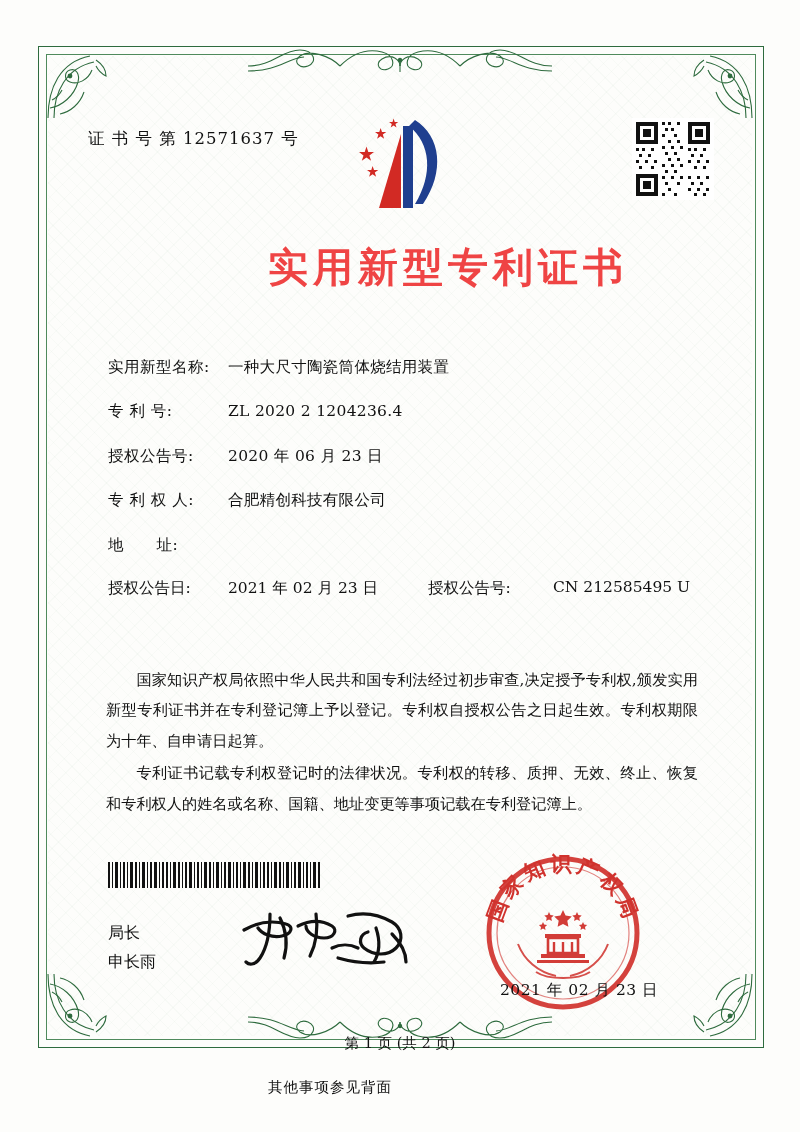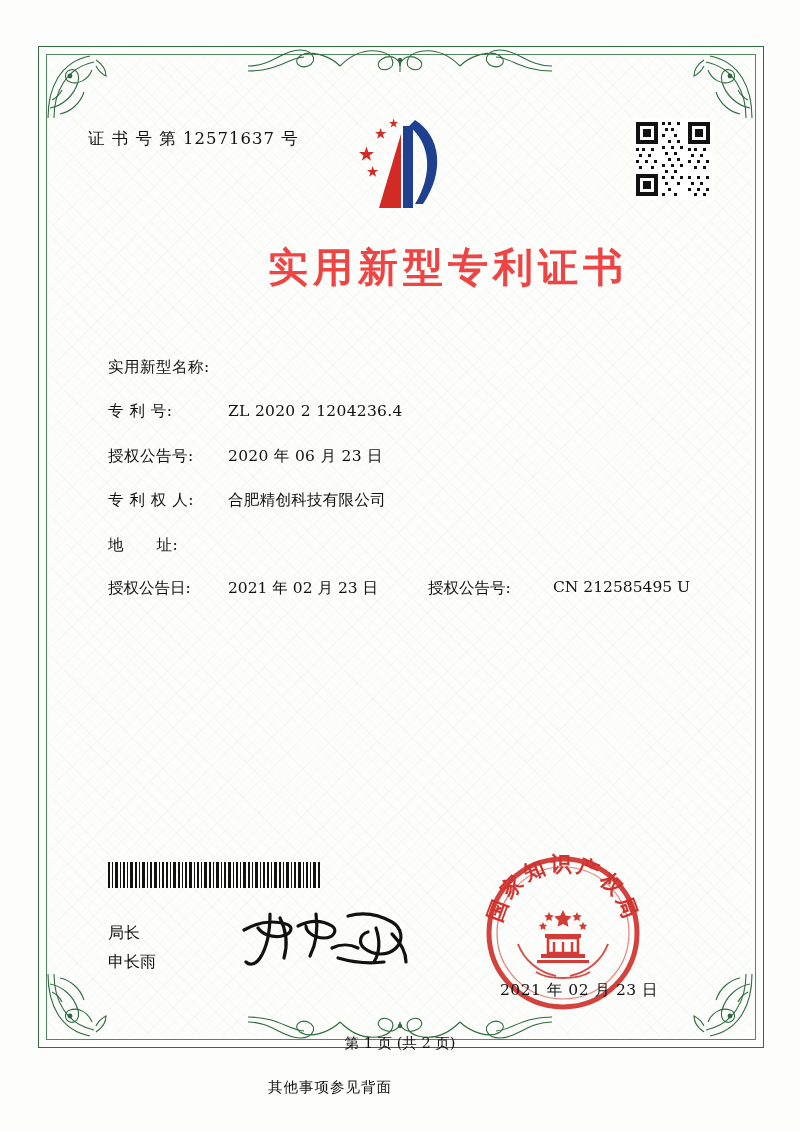--- a/index.html
+++ b/index.html
@@ -397,20 +397,21 @@
         <rect x="71" y="75" width="3" height="3"></rect>
       </g>
     </svg>
   </div>
 
   <div class="title">实用新型专利证书</div>
 
   <div class="fields">
     <div class="frow">
       <div class="flabel">实用新型名称:</div>
+      <div class="fvalue">一种大尺寸陶瓷筒体烧结用装置</div>
     </div>
     <div class="frow">
       <div class="flabel">专 利 号:</div>
       <div class="fvalue">ZL 2020 2 1204236.4</div>
     </div>
     <div class="frow">
       <div class="flabel">授权公告号:</div>
       <div class="fvalue">2020 年 06 月 23 日</div>
     </div>
     <div class="frow">
@@ -422,20 +423,24 @@
     </div>
 
     <div class="row-pubdate">
       <div class="seg1-label">授权公告日:</div>
       <div class="seg1-val">2021 年 02 月 23 日</div>
       <div class="seg2-label">授权公告号:</div>
       <div class="seg2-val">CN 212585495 U</div>
     </div>
   </div>
 
+  <div class="paras">
+    <p>国家知识产权局依照中华人民共和国专利法经过初步审查,决定授予专利权,颁发实用新型专利证书并在专利登记簿上予以登记。专利权自授权公告之日起生效。专利权期限为十年、自申请日起算。</p>
+    <p>专利证书记载专利权登记时的法律状况。专利权的转移、质押、无效、终止、恢复和专利权人的姓名或名称、国籍、地址变更等事项记载在专利登记簿上。</p>
+  </div>
 
   <div class="barcode">
     <svg viewBox="0 0 212 26" shape-rendering="crispEdges">
       <g fill="#111">
         <rect x="0" y="0" width="2" height="26"></rect>
           <rect x="4" y="0" width="1" height="26"></rect>
         <rect x="7" y="0" width="3" height="26"></rect>
           <rect x="12" y="0" width="1" height="26"></rect>
         <rect x="15" y="0" width="2" height="26"></rect>
           <rect x="19" y="0" width="1" height="26"></rect>

